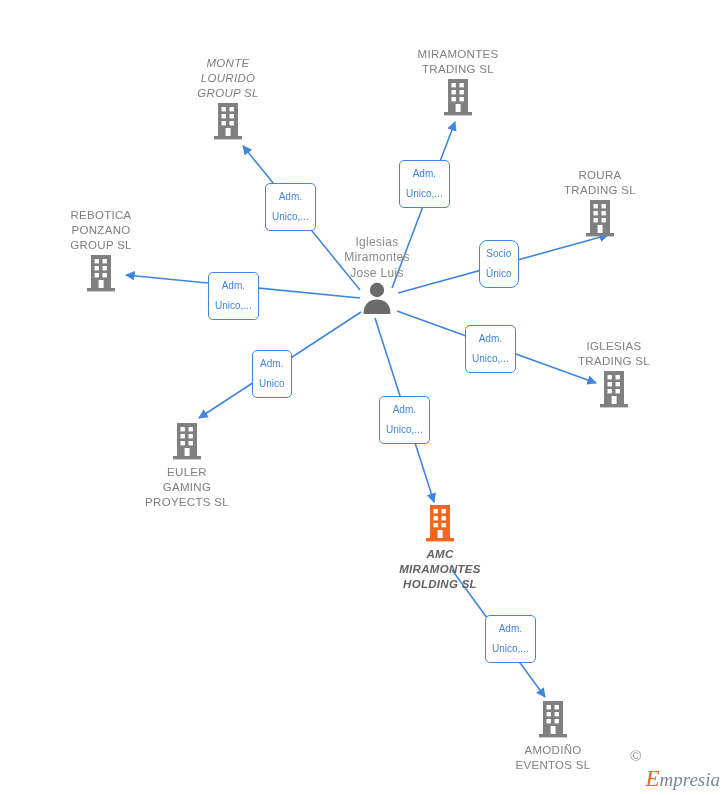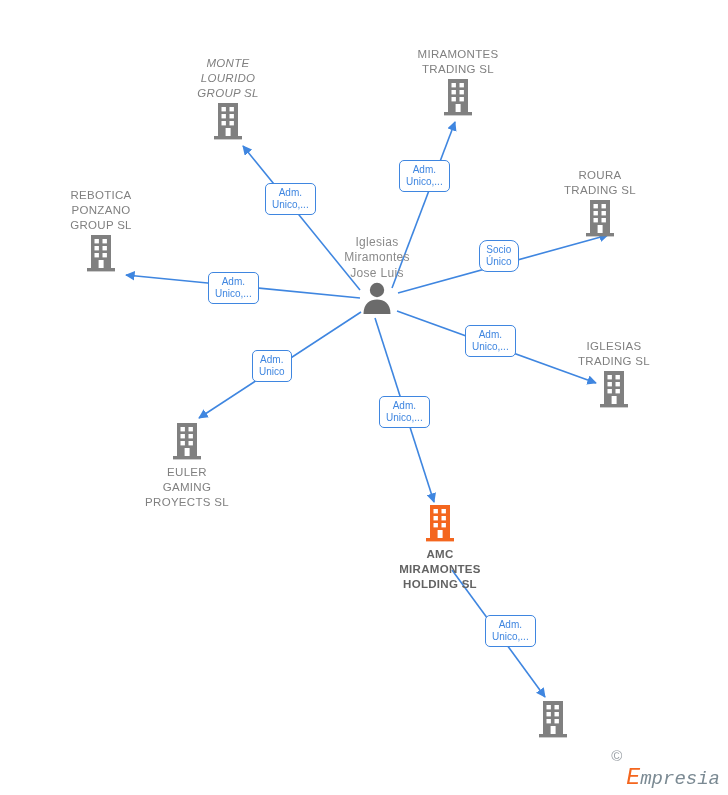--- a/index.html
+++ b/index.html
@@ -7,32 +7,32 @@
   #stage{position:relative;width:728px;height:795px;background:#fff;}
   svg.edges{position:absolute;left:0;top:0;width:728px;height:795px;}
 
   .node{position:absolute;text-align:center;}
   .node .icon{display:block;margin:0 auto;}
   .node .label{
     font-size:11.5px;line-height:15px;color:#808080;
     letter-spacing:.3px;white-space:pre-line;
   }
   .node.person .label{color:#8a8a8a;font-size:12px;line-height:15.5px;}
-  .node.highlight .label{color:#636363;font-weight:bold;}
+  .node.highlight .label{color:#636363;font-weight:bold;font-style:italic;}
 
   .edge-label{
     position:absolute;border:1.3px solid #3f86e0;border-radius:5px;
-    background:#ffffff;color:#3f86e0;font-size:10px;line-height:12px;
+    background:#ffffff;color:#3f86e0;font-size:10px;line-height:20px;
     padding:3px 6px;text-align:center;white-space:pre-line;
     box-sizing:border-box;
   }
 
   .watermark{position:absolute;right:8px;bottom:6px;display:flex;align-items:center;gap:4px;}
   .watermark .c{color:#9aa0a6;font-size:15px;line-height:15px;}
-  .watermark .brand{font-family:Liberation Mono, monospace;font-style:italic;font-size:19px;color:#7b8a93;line-height:19px;margin-top:48px;}
+  .watermark .brand{font-family:Liberation Serif, serif;font-style:italic;font-size:19px;color:#7b8a93;line-height:19px;margin-top:48px;}
   .watermark .brand .cap{color:#f4661e;font-size:23px;}
 </style>
 </head>
 <body>
 
 <div id="stage">
 
   <svg class="edges" viewBox="0 0 728 795">
     <defs>
       <marker id="arrow" viewBox="0 0 10 10" refX="9" refY="5" markerWidth="6" markerHeight="6" orient="auto-start-reverse">
@@ -100,21 +100,21 @@
             <rect x="3" y="35" width="28" height="3.4" fill="#808080"></rect>
             <rect x="10.5" y="6" width="4.4" height="4.4" fill="#fff"></rect>
             <rect x="18.5" y="6" width="4.4" height="4.4" fill="#fff"></rect>
             <rect x="10.5" y="13" width="4.4" height="4.4" fill="#fff"></rect>
             <rect x="18.5" y="13" width="4.4" height="4.4" fill="#fff"></rect>
             <rect x="10.5" y="20" width="4.4" height="4.4" fill="#fff"></rect>
             <rect x="18.5" y="20" width="4.4" height="4.4" fill="#fff"></rect>
             <rect x="14.6" y="27" width="5" height="8" fill="#fff"></rect>
           </svg></div>
       </div>
-      <div class="node" style="left: 41px; width: 120px; top: 188px;">
+      <div class="node" style="left: 41px; width: 120px; top: 208px;">
         <div class="label">REBOTICA
 PONZANO
 GROUP  SL</div>
         <div class="icon"><svg width="34" height="40" viewBox="0 0 34 40">
             <rect x="7" y="2" width="20" height="33" fill="#808080"></rect>
             <rect x="3" y="35" width="28" height="3.4" fill="#808080"></rect>
             <rect x="10.5" y="6" width="4.4" height="4.4" fill="#fff"></rect>
             <rect x="18.5" y="6" width="4.4" height="4.4" fill="#fff"></rect>
             <rect x="10.5" y="13" width="4.4" height="4.4" fill="#fff"></rect>
             <rect x="18.5" y="13" width="4.4" height="4.4" fill="#fff"></rect>
@@ -175,20 +175,22 @@
             <rect x="7" y="2" width="20" height="33" fill="#808080"></rect>
             <rect x="3" y="35" width="28" height="3.4" fill="#808080"></rect>
             <rect x="10.5" y="6" width="4.4" height="4.4" fill="#fff"></rect>
             <rect x="18.5" y="6" width="4.4" height="4.4" fill="#fff"></rect>
             <rect x="10.5" y="13" width="4.4" height="4.4" fill="#fff"></rect>
             <rect x="18.5" y="13" width="4.4" height="4.4" fill="#fff"></rect>
             <rect x="10.5" y="20" width="4.4" height="4.4" fill="#fff"></rect>
             <rect x="18.5" y="20" width="4.4" height="4.4" fill="#fff"></rect>
             <rect x="14.6" y="27" width="5" height="8" fill="#fff"></rect>
           </svg></div>
+        <div class="label">AMODIÑO
+EVENTOS  SL</div>
       </div>
     </div>
   <div id="labels-layer">
       <div class="edge-label" style="left: 265px; top: 183px;">Adm.
 Unico,...</div>
       <div class="edge-label" style="left: 399px; top: 160px;">Adm.
 Unico,...</div>
       <div class="edge-label" style="left: 479px; top: 240px; border-radius: 8px;">Socio
 Único</div>
       <div class="edge-label" style="left: 208px; top: 272px;">Adm.

